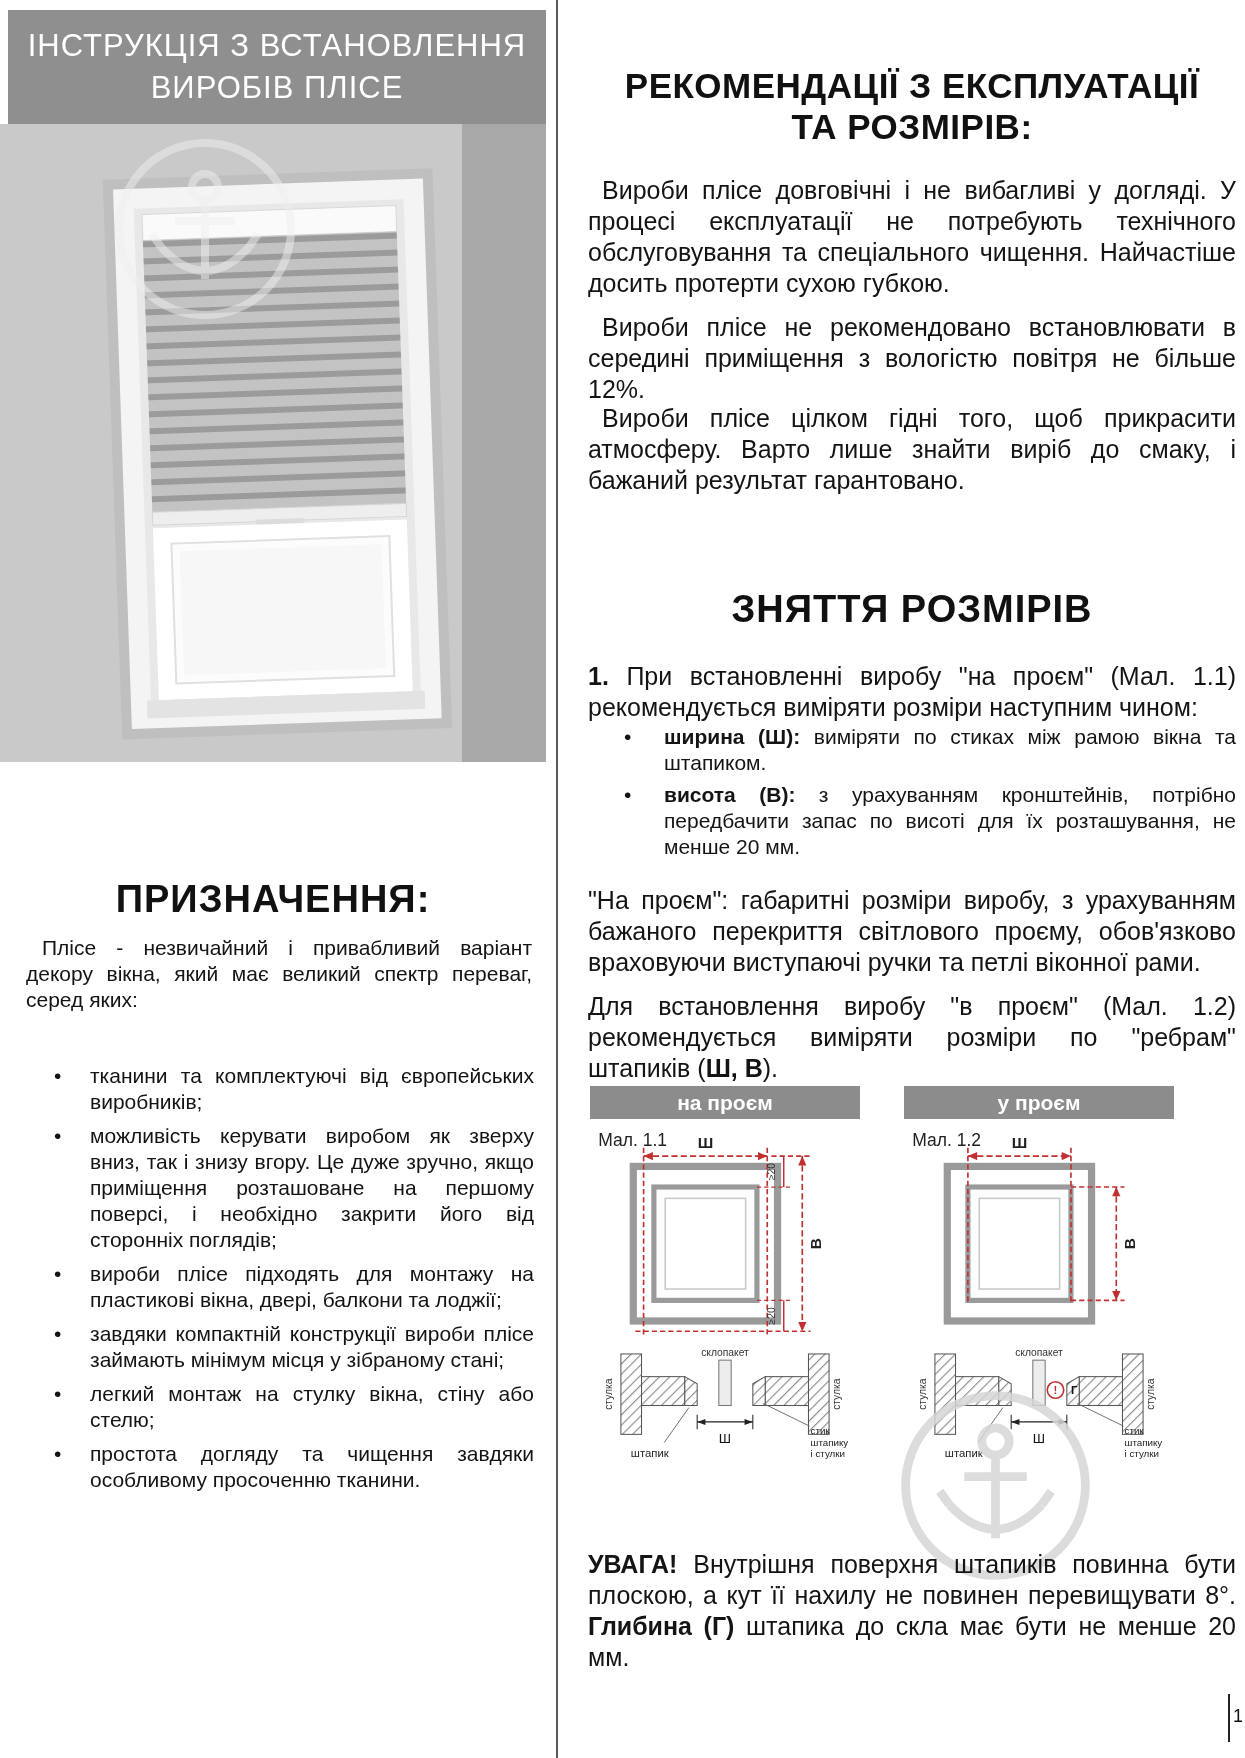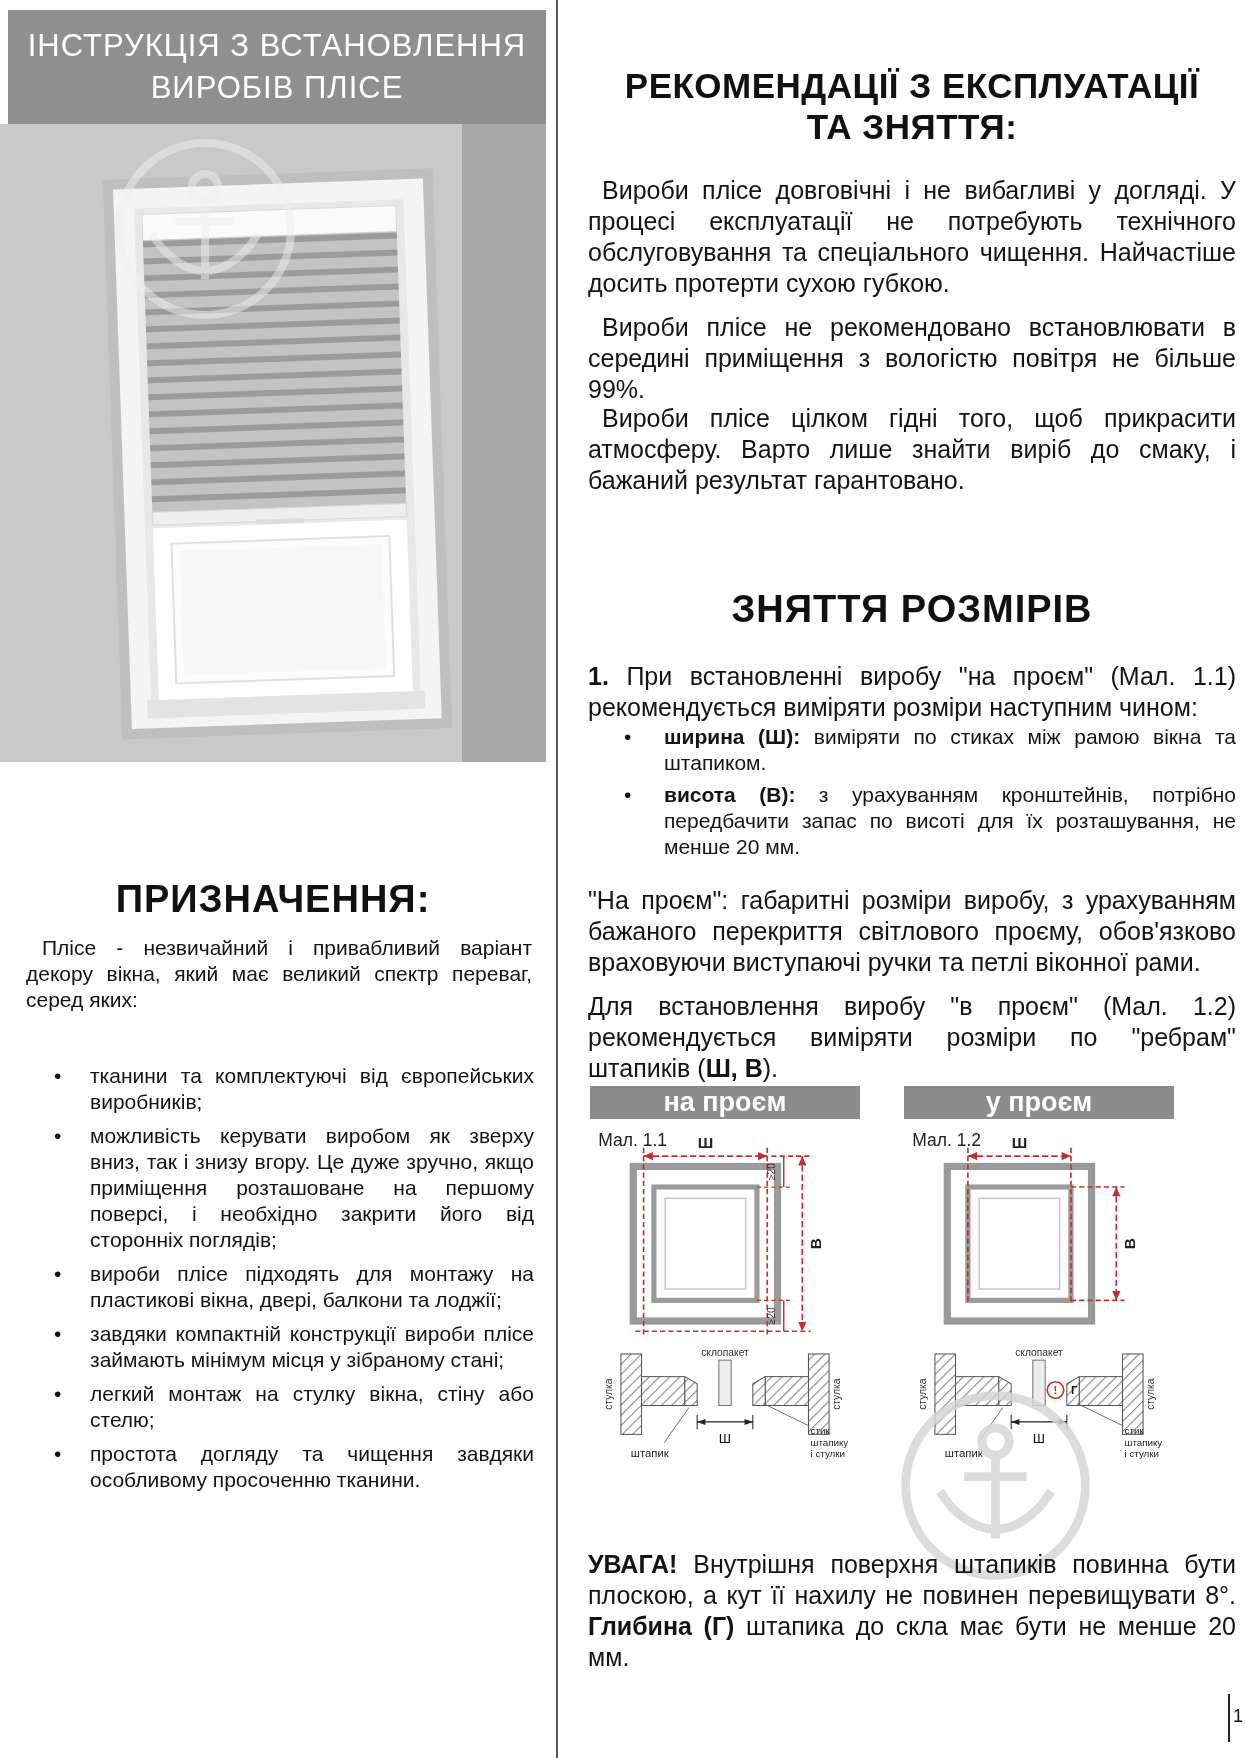--- a/index.html
+++ b/index.html
@@ -33,21 +33,21 @@
   #step1-para{top:636px;}
   .measure-list{position:absolute;left:28px;top:724px;width:620px;list-style:none;margin:0;padding:0;}
   .measure-list li{position:relative;padding-left:48px;font-size:21px;line-height:1.24;text-align:justify;margin-bottom:6px;}
   .measure-list li::before{content:"\2022";position:absolute;left:8px;}
   #para-na-proem{top:860px;}
   #para-v-proem{top:966px;}
 
   .diagram{position:absolute;top:1086px;width:270px;background:#fff;z-index:1;}
   #diagram-a{left:2px;}
   #diagram-b{left:316px;}
-  .diag-header{height:33px;background:#8c8c8c;color:#fff;font-weight:700;font-size:27px;text-align:center;line-height:33px;}
+  .diag-header{height:33px;background:#8c8c8c;color:#fff;font-weight:700;font-size:21px;text-align:center;line-height:33px;}
   .diag-svg{display:block;width:270px;height:371px;}
 
   .watermark-diagrams{position:absolute;left:300px;top:1378px;width:215px;height:215px;z-index:2;pointer-events:none;}
   #attention-para{top:1524px;z-index:3;}
 
   .pageno-bar{position:absolute;left:1228px;top:1694px;width:2px;height:48px;background:#222;}
   .pageno{position:absolute;left:1233px;top:1706px;font-size:18px;color:#111;}
 
   b{font-weight:700;}
 </style>
@@ -108,25 +108,25 @@
     <li>легкий монтаж на стулку вікна, стіну або стелю;</li>
     <li>простота догляду та чищення завдяки особливому просоченню тканини.</li>
   </ul>
 
   <div class="divider"></div>
 
   <div class="right-col">
 
     <h2 class="care-heading">
       <div>РЕКОМЕНДАЦІЇ З ЕКСПЛУАТАЦІЇ</div>
-      <div>ТА ЗНЯТТЯ:</div>
+      <div>ТА РОЗМІРІВ:</div>
     </h2>
 
     <p class="para" id="care-para1">Вироби плісе довговічні і не вибагливі у догляді. У процесі експлуатації не потребують технічного обслуговування та спеціального чищення. Найчастіше досить протерти сухою губкою.</p>
-    <p class="para" id="care-para2">Вироби плісе не рекомендовано встановлювати в середині приміщення з вологістю повітря не більше 99%.</p>
+    <p class="para" id="care-para2">Вироби плісе не рекомендовано встановлювати в середині приміщення з вологістю повітря не більше 12%.</p>
     <p class="para" id="care-para3">Вироби плісе цілком гідні того, щоб прикрасити атмосферу. Варто лише знайти виріб до смаку, і бажаний результат гарантовано.</p>
 
     <h2 class="section-heading" id="measure-heading">ЗНЯТТЯ РОЗМІРІВ</h2>
 
     <p class="para" id="step1-para"><b>1.</b> <span>При встановленні виробу "на проєм" (Мал. 1.1) рекомендується виміряти розміри наступним чином:</span></p>
 
     <ul class="measure-list">
       <li><b>ширина (Ш):</b> <span>виміряти по стиках між рамою вікна та штапиком.</span></li>
       <li><b>висота (В):</b> <span>з урахуванням кронштейнів, потрібно передбачити запас по висоті для їх розташування, не менше 20 мм.</span></li>
     </ul>

